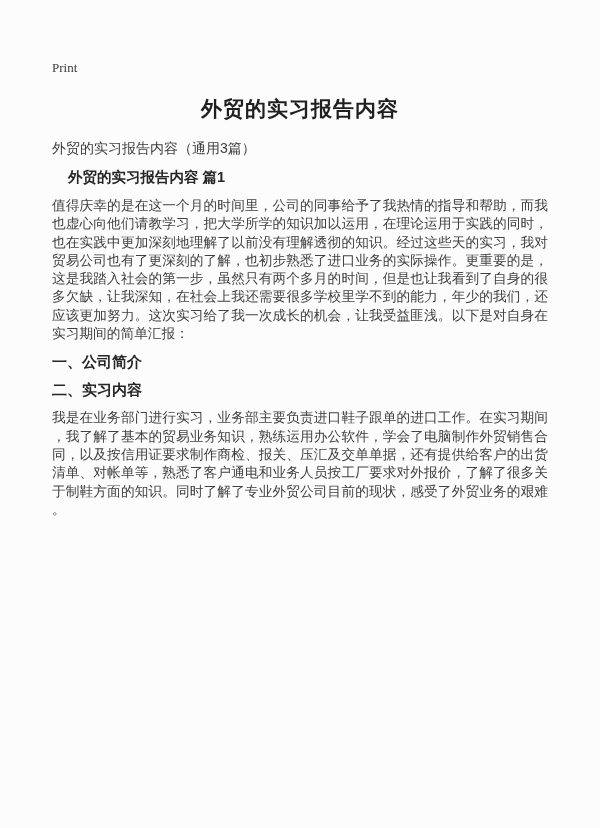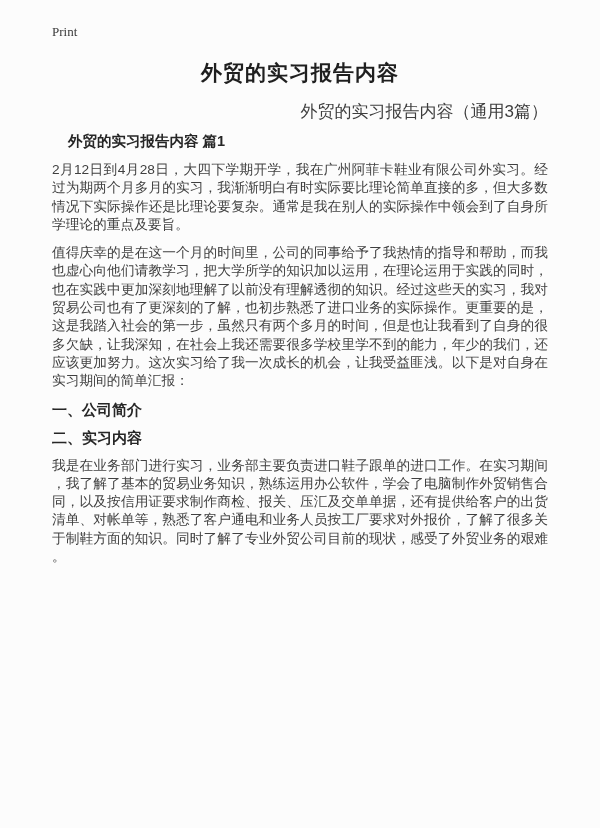--- a/index.html
+++ b/index.html
@@ -11,45 +11,44 @@
     height: 828px;
     overflow: hidden;
     background: #fcfcfc;
     font-family: "Liberation Sans", sans-serif;
     color: #404040;
   }
   .page {
     box-sizing: border-box;
     width: 600px;
     height: 668px;
-    padding: 24px 52px 0 52px;
+    padding: 60px 52px 0 52px;
     background: #fcfcfc;
   }
   .print-link {
     font-family: "Liberation Serif", serif;
     font-size: 13px;
     line-height: 16px;
     color: #3a3a3a;
     margin: 0 0 20px 0;
   }
   .doc-title {
     font-size: 21px;
     line-height: 26px;
     font-weight: bold;
     color: #1f1f1f;
     text-align: center;
     letter-spacing: 1px;
     margin: 0 0 17px 0;
   }
   .subtitle {
-    font-size: 17px;
+    font-size: 14px;
     line-height: 18px;
     color: #3d3d3d;
     margin: 0 0 11px 0;
-    text-align: right;
   }
   .article-heading {
     font-size: 14.5px;
     line-height: 18px;
     font-weight: bold;
     color: #262626;
     margin: 0 0 11px 16px;
   }
   .section-heading {
     font-size: 15px;
@@ -74,21 +73,20 @@
 <div class="page">
 
   <div class="print-link">Print</div>
 
   <h1 class="doc-title">外贸的实习报告内容</h1>
 
   <p class="subtitle">外贸的实习报告内容（通用3篇）</p>
 
   <h2 class="article-heading">外贸的实习报告内容 篇1</h2>
 
-  <p class="body-para">2月12日到4月28日，大四下学期开学，我在广州阿菲卡鞋业有限公司外实习。经过为期两个月多月的实习，我渐渐明白有时实际要比理论简单直接的多，但大多数情况下实际操作还是比理论要复杂。通常是我在别人的实际操作中领会到了自身所学理论的重点及要旨。</p>
 
   <p class="body-para">值得庆幸的是在这一个月的时间里，公司的同事给予了我热情的指导和帮助，而我也虚心向他们请教学习，把大学所学的知识加以运用，在理论运用于实践的同时，也在实践中更加深刻地理解了以前没有理解透彻的知识。经过这些天的实习，我对贸易公司也有了更深刻的了解，也初步熟悉了进口业务的实际操作。更重要的是，这是我踏入社会的第一步，虽然只有两个多月的时间，但是也让我看到了自身的很多欠缺，让我深知，在社会上我还需要很多学校里学不到的能力，年少的我们，还应该更加努力。这次实习给了我一次成长的机会，让我受益匪浅。以下是对自身在实习期间的简单汇报：</p>
 
   <h2 class="section-heading">一、公司简介</h2>
 
 
 
   <h2 class="section-heading">二、实习内容</h2>
 
   <p class="body-para">我是在业务部门进行实习，业务部主要负责进口鞋子跟单的进口工作。在实习期间，我了解了基本的贸易业务知识，熟练运用办公软件，学会了电脑制作外贸销售合同，以及按信用证要求制作商检、报关、压汇及交单单据，还有提供给客户的出货清单、对帐单等，熟悉了客户通电和业务人员按工厂要求对外报价，了解了很多关于制鞋方面的知识。同时了解了专业外贸公司目前的现状，感受了外贸业务的艰难。</p>

